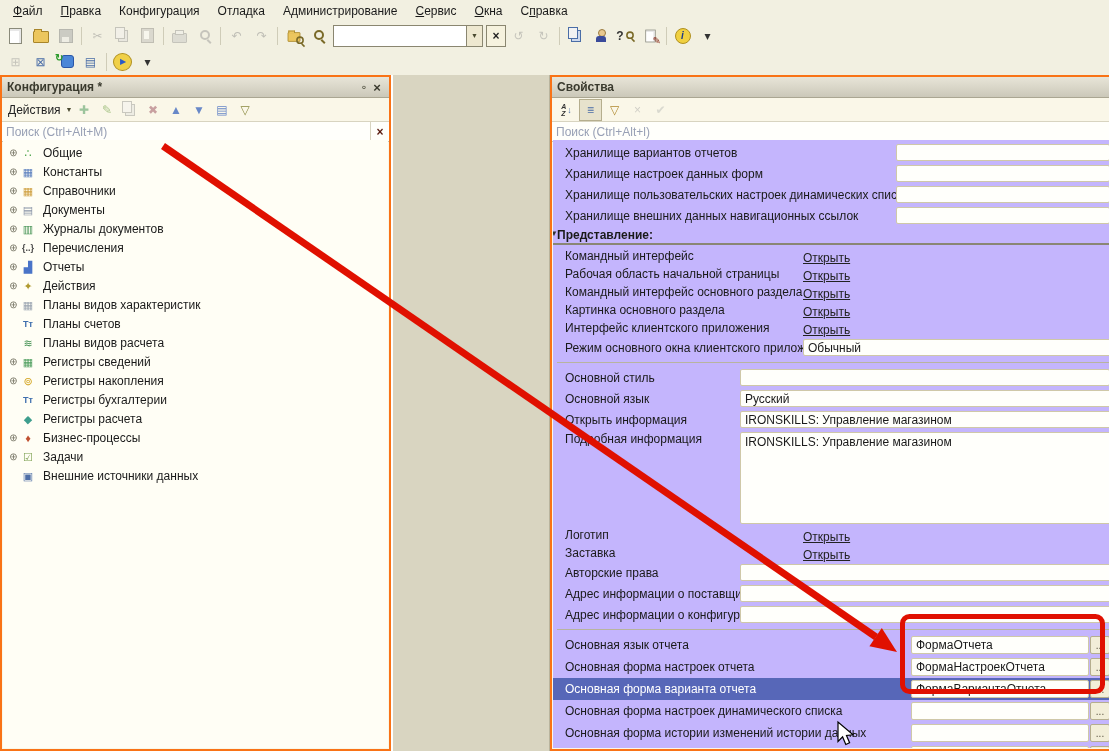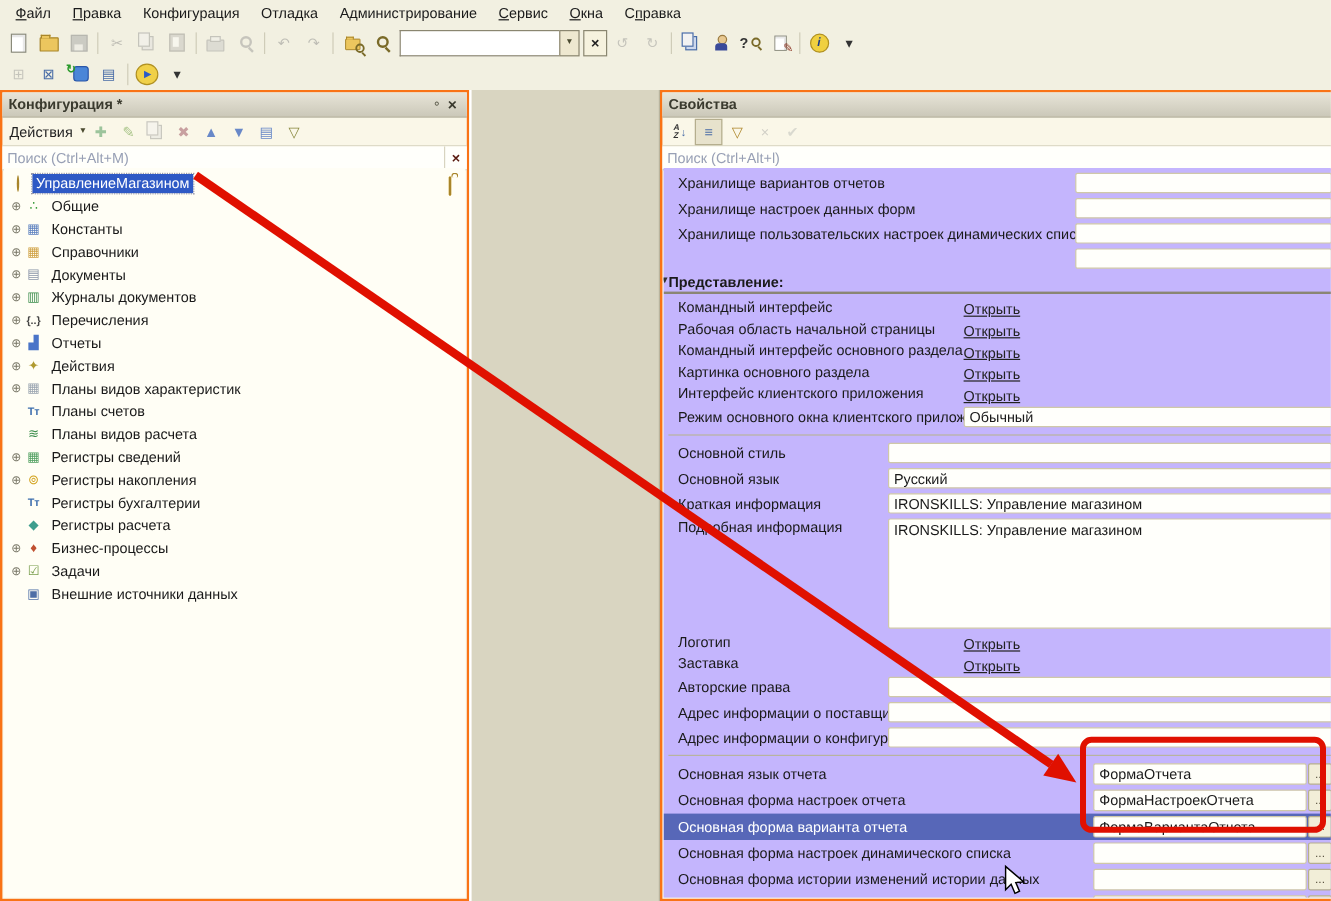--- a/index.html
+++ b/index.html
@@ -225,25 +225,20 @@
         <span class="ab-btn" style="color: rgb(104, 136, 200);">▼</span>
         <span class="ab-btn" style="color: rgb(104, 136, 200);">▤</span>
         <span class="ab-btn" style="color: rgb(138, 138, 64);">▽</span>
       </span>
   </div>
   <div class="search-row">
     <input placeholder="Поиск (Ctrl+Alt+M)" style="">
     <span class="search-x">×</span>
   </div>
   <div id="tree">
-      <div class="tree-row selected">
-        <span class="tree-icon"><span class="sh-ball"></span></span>
-        <span class="tree-label">УправлениеМагазином</span>
-        <span class="lock-wrap"><span class="sh-lock"></span></span>
-      </div>
       <div class="tree-row">
         <span class="exp-slot">⊕</span>
         <span class="tree-icon" style="color: rgb(63, 158, 63);">∴</span>
         <span class="tree-label">Общие</span>
       </div>
       <div class="tree-row">
         <span class="exp-slot">⊕</span>
         <span class="tree-icon" style="color: rgb(91, 127, 191);">▦</span>
         <span class="tree-label">Константы</span>
       </div>
@@ -375,20 +370,21 @@
       </div>
       <div class="prow r-field">
         <span class="plabel">Хранилище пользовательских настроек динамических списков</span>
         <span class="pctrl wide">
           <span class="pfield"></span>
           <span class="pbtn">...</span>
           <span class="pbtn x">×</span>
         </span>
       </div>
       <div class="prow r-field">
+        <span class="plabel">Хранилище внешних данных навигационных ссылок</span>
         <span class="pctrl wide">
           <span class="pfield"></span>
           <span class="pbtn">...</span>
           <span class="pbtn x">×</span>
         </span>
       </div>
       <div class="prow r-section">
         <span class="plabel">Представление:<span class="sec-caret">▼</span></span>
       </div>
       <div class="prow r-link">
@@ -428,21 +424,21 @@
         </span>
       </div>
       <div class="prow r-field">
         <span class="plabel">Основной язык</span>
         <span class="pctrl mid">
           <span class="pfield">Русский</span>
           <span class="pbtn">...</span>
         </span>
       </div>
       <div class="prow r-field">
-        <span class="plabel">Краткая информация</span>
+        <span class="plabel">Открыть информация</span>
         <span class="pctrl mid">
           <span class="pfield">IRONSKILLS: Управление магазином</span>
           <span class="pbtn">
             <span class="sh-mag mini"></span>
           </span>
         </span>
       </div>
       <div class="prow r-textarea">
         <span class="plabel">Подробная информация</span>
         <span class="pctrl mid">

